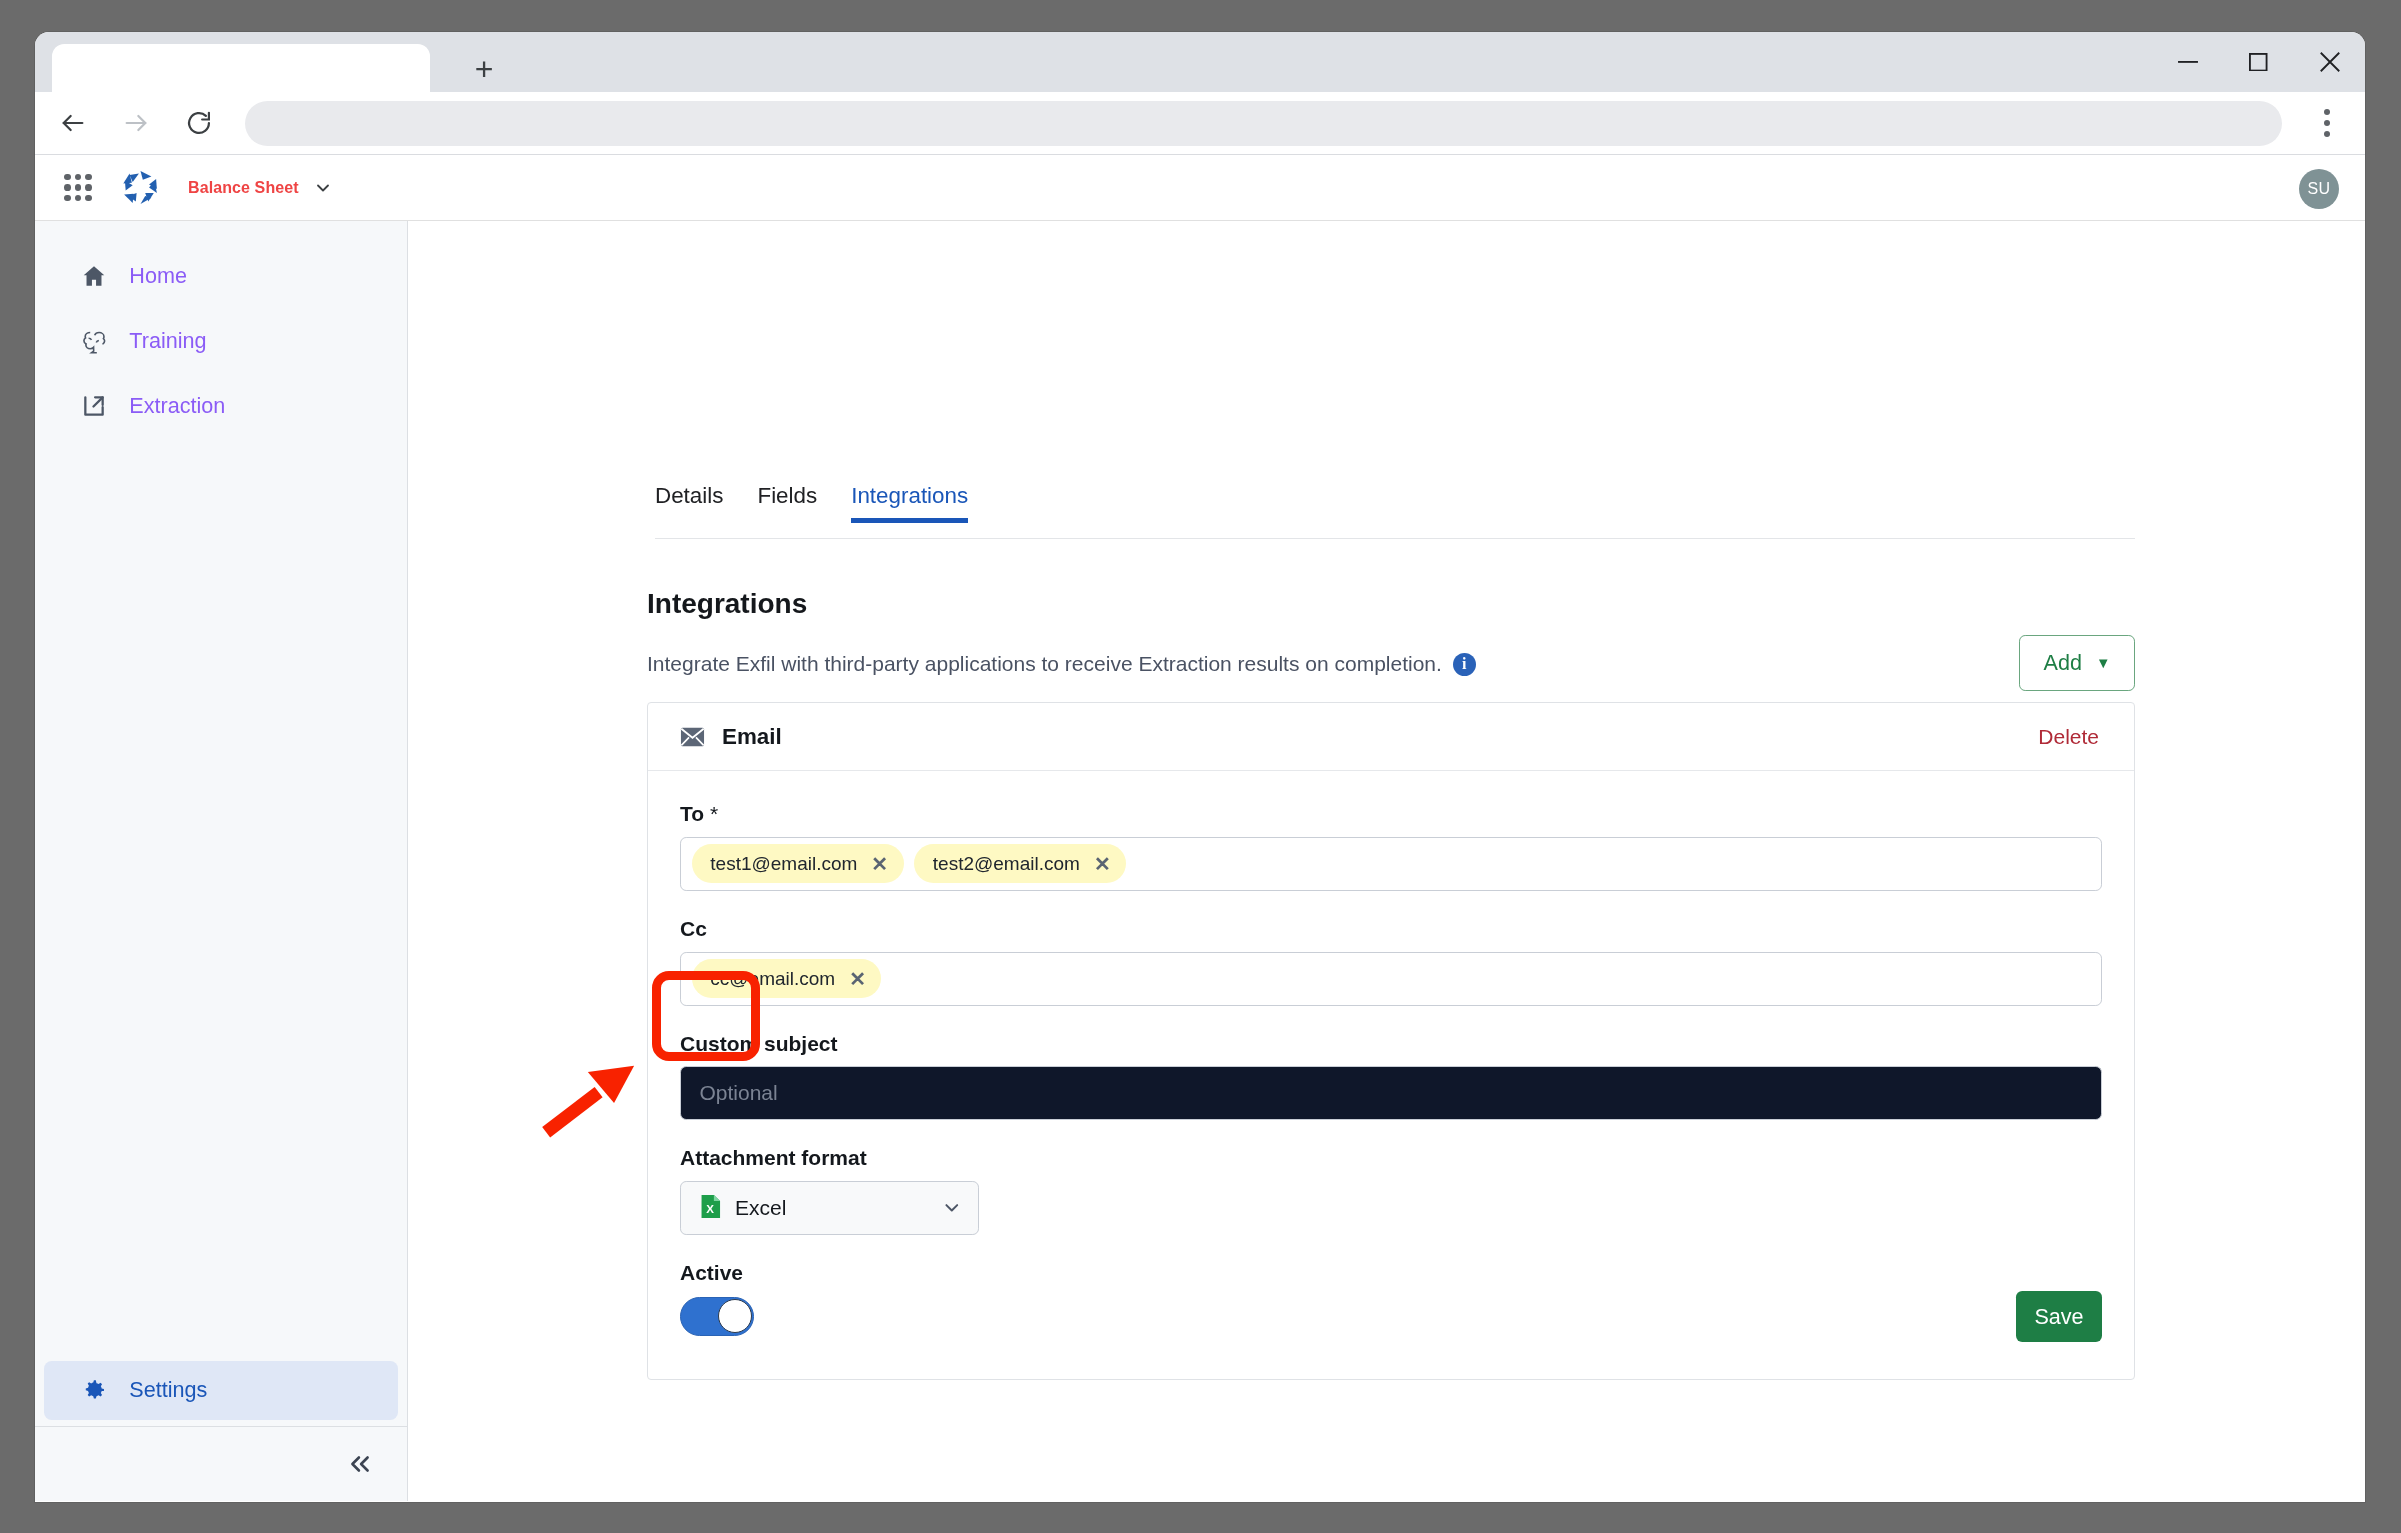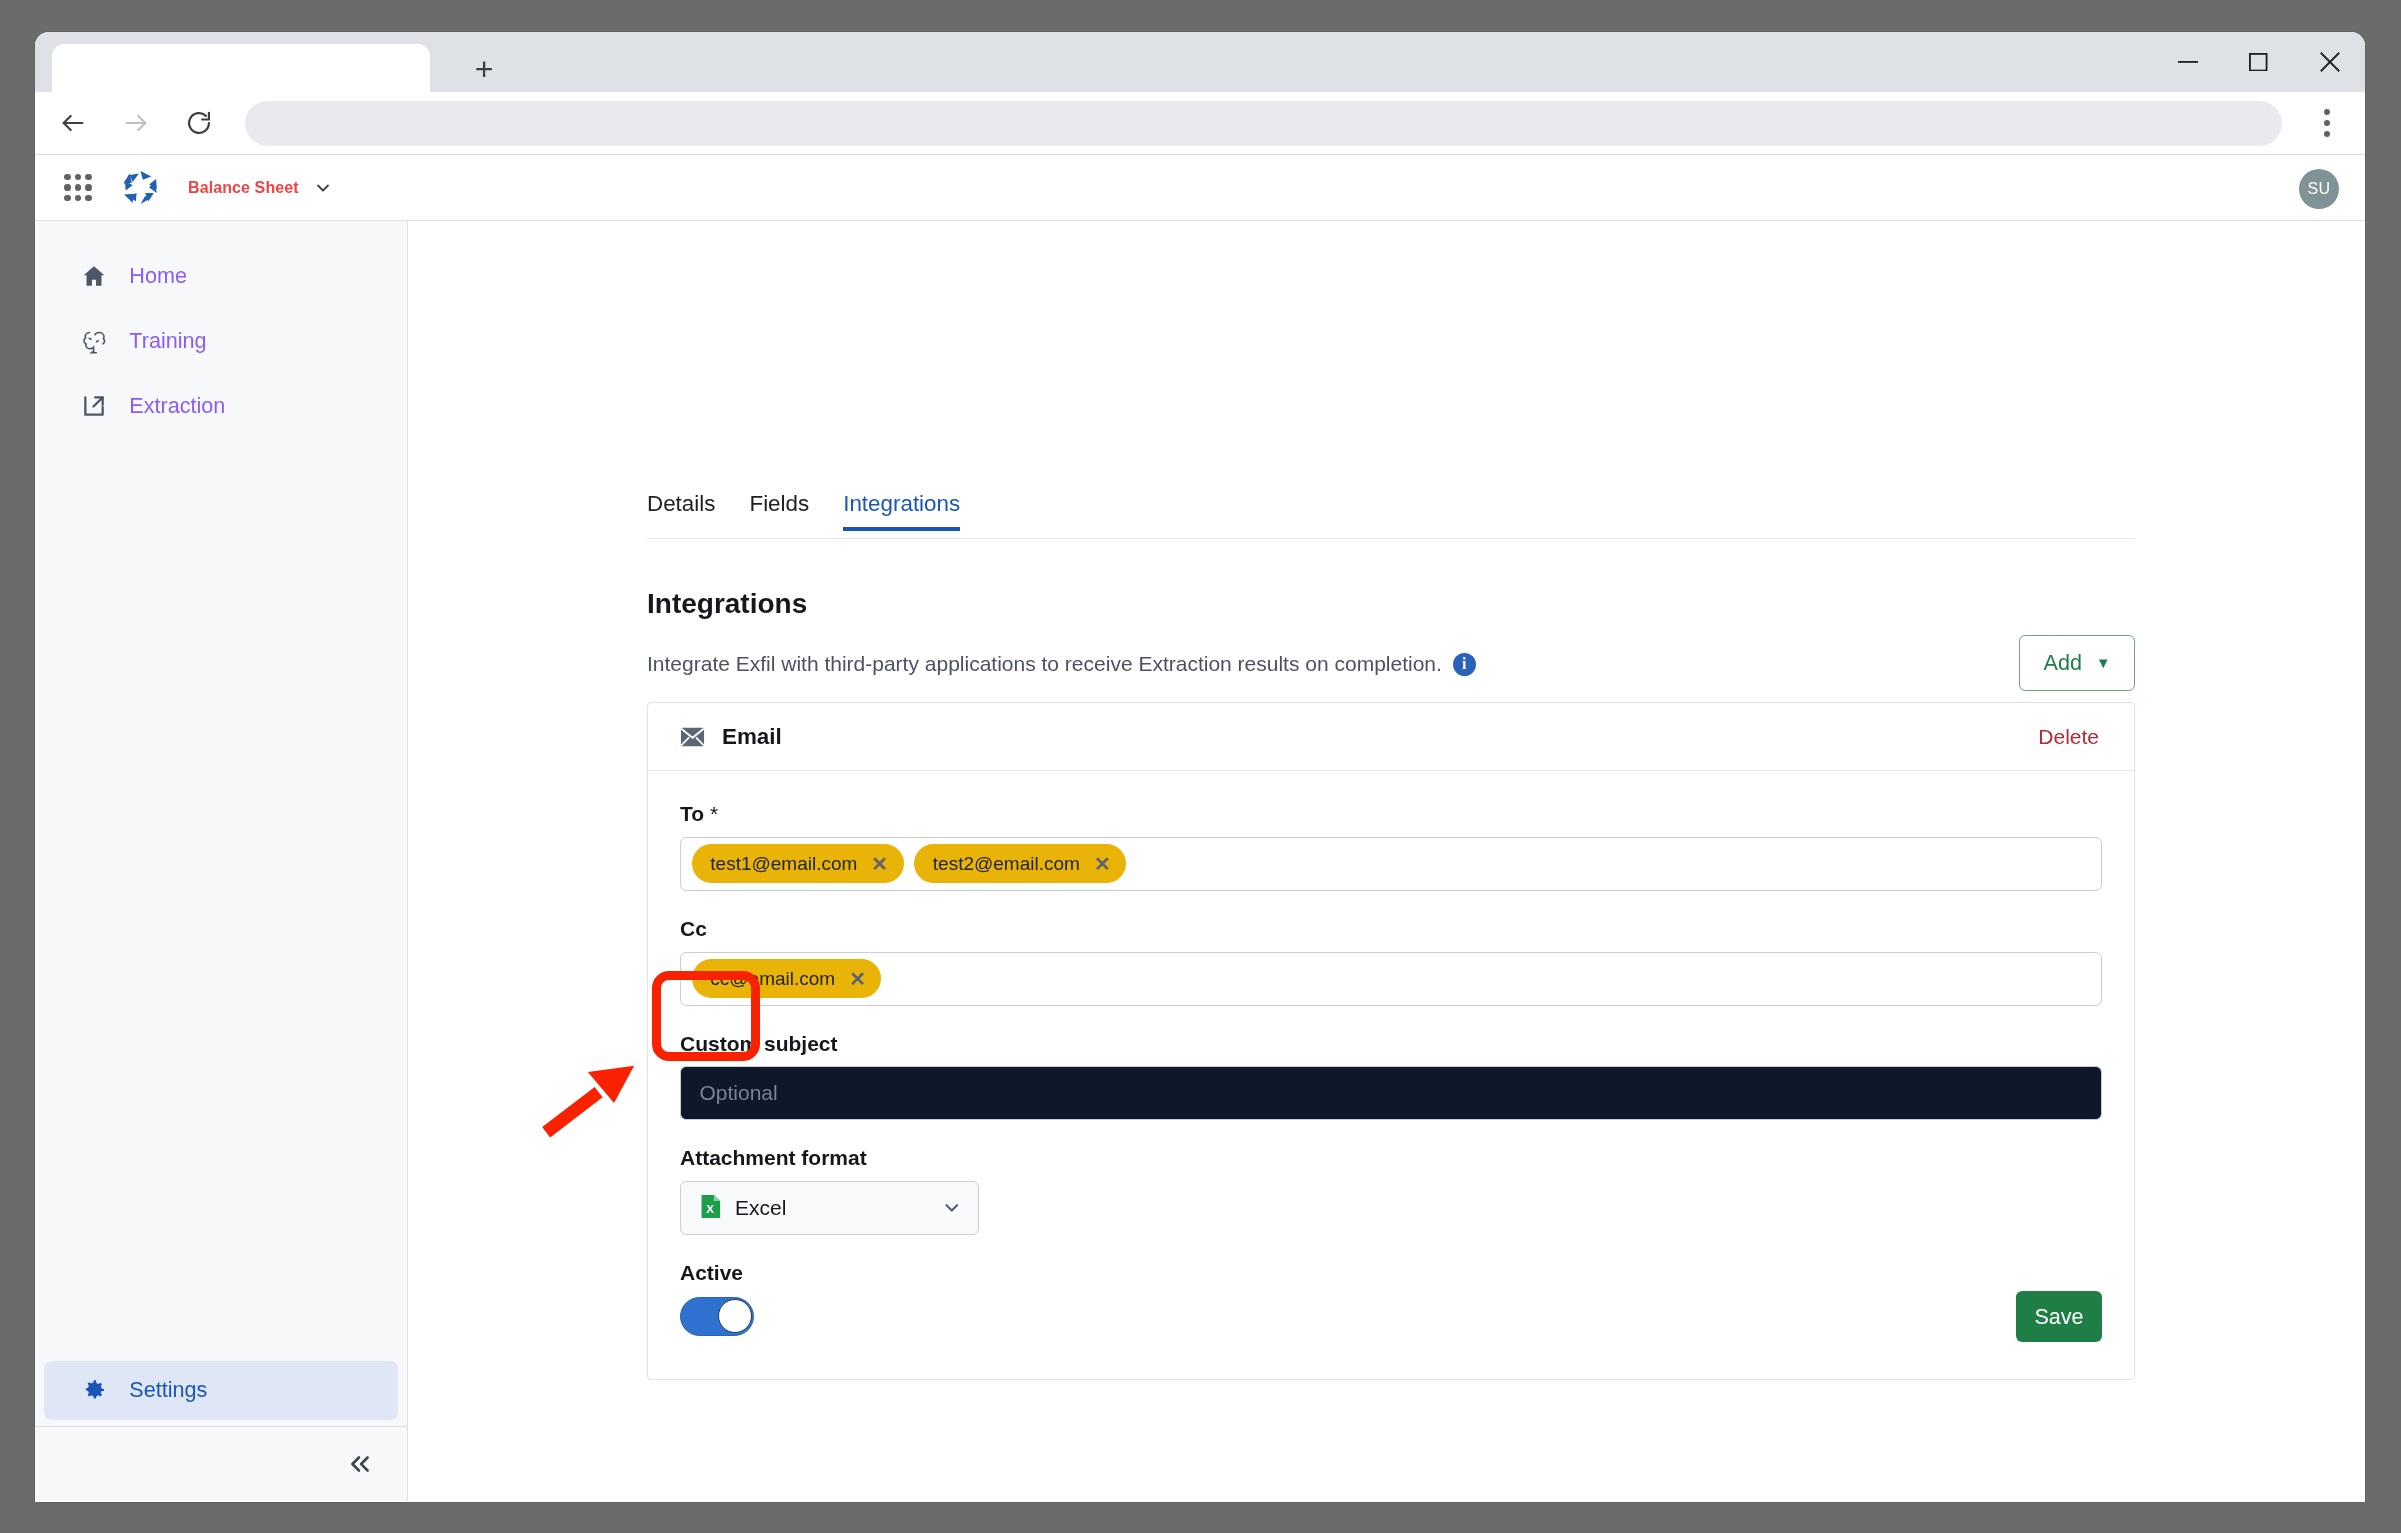--- a/index.html
+++ b/index.html
@@ -214,24 +214,25 @@
   }
   .content {
     position: absolute;
     left: 239px;
     top: 0;
     width: 1488px;
   }
 
   .tabs {
     display: flex;
-    align-items: center;
+    align-items: flex-start;
     margin-top: 262px;
     border-bottom: 1.5px solid #e3e5e8;
     height: 56px;
+    margin-left: 8px;
   }
   .tabs-inner { display: flex; align-items: flex-end; gap: 0; }
   .tab-item {
     font-size: 22.4px;
     color: #202124;
     padding: 0 17px 12.3px 17px;
     position: relative;
   }
   .tab-item:first-child { padding-left: 0; }
   .tab-item.sel { color: #1a56b8; }
@@ -327,21 +328,21 @@
     border: 0.8px solid #c9ced6;
     border-radius: 6.2px;
     min-height: 54px;
     display: flex;
     align-items: center;
     padding: 0 10.8px;
     gap: 10.8px;
     background: #fff;
   }
   .chip {
-    background: #eab308;
+    background: #fef9c3;
     border-radius: 25px;
     height: 39px;
     display: flex;
     align-items: center;
     padding: 0 15.4px 0 18.5px;
     gap: 14px;
     font-size: 19px;
     color: #20262e;
   }
   .chip-x { color: #5a6472; font-size: 20px; font-weight: bold; line-height: 1; }

